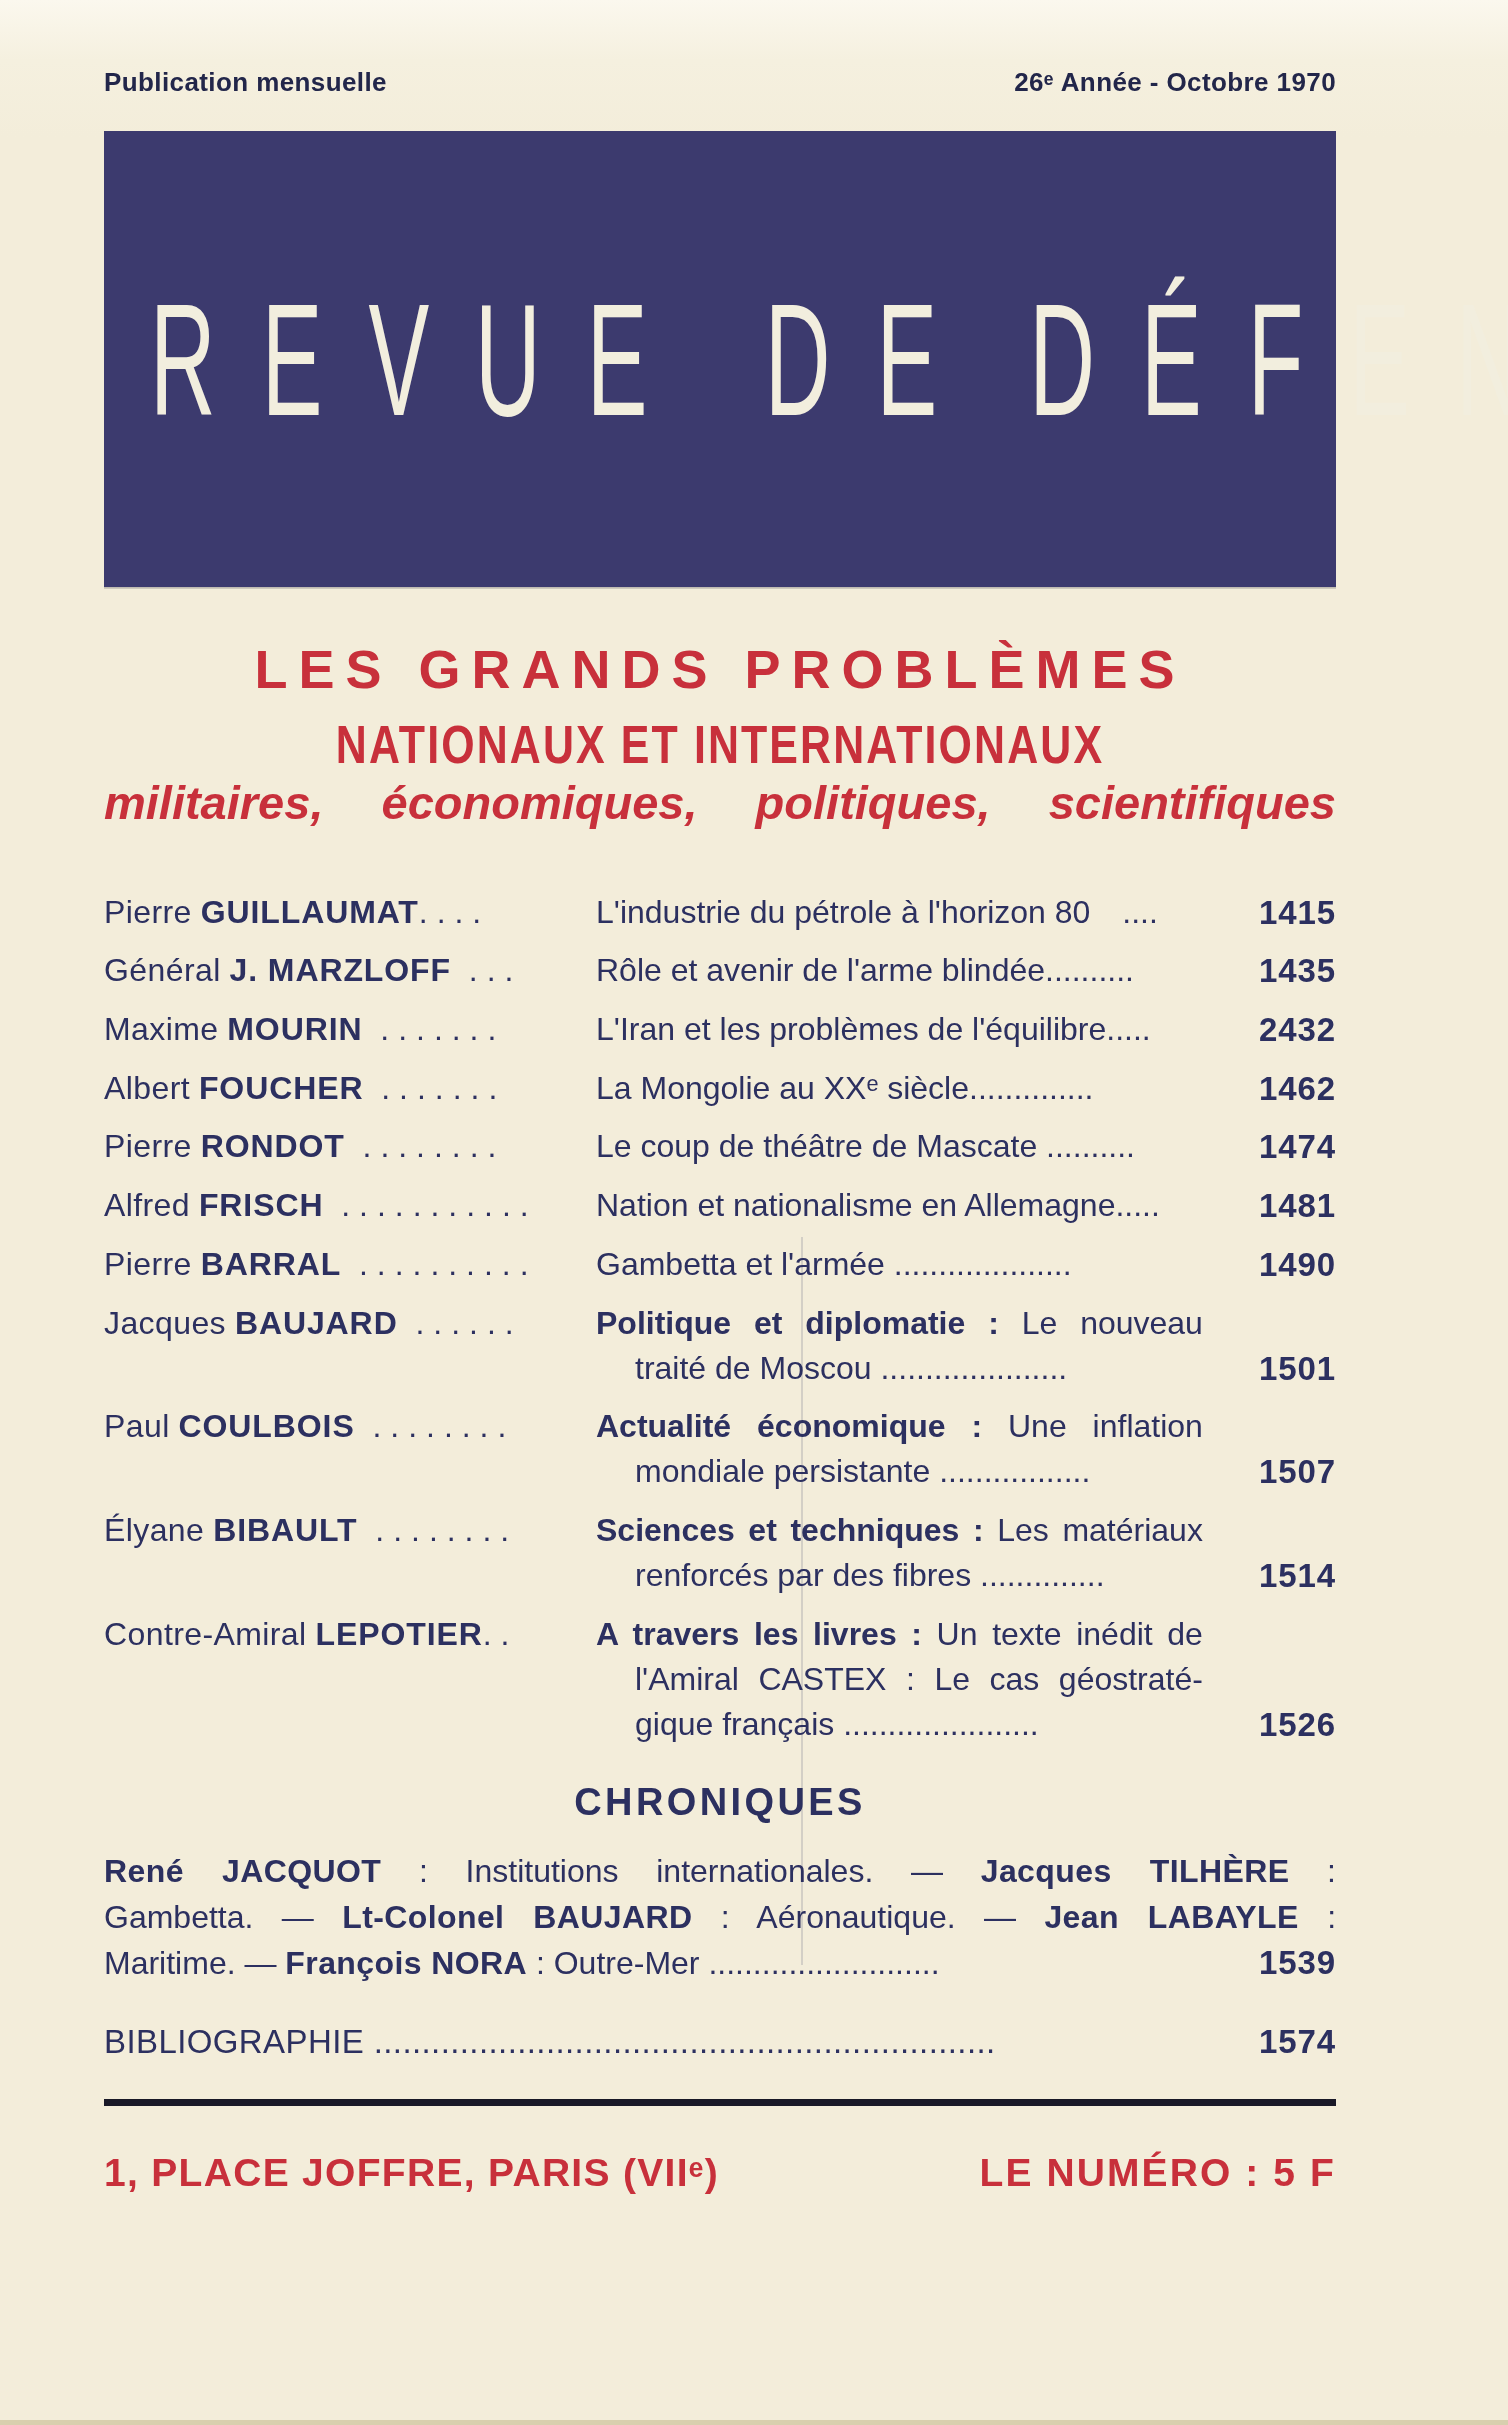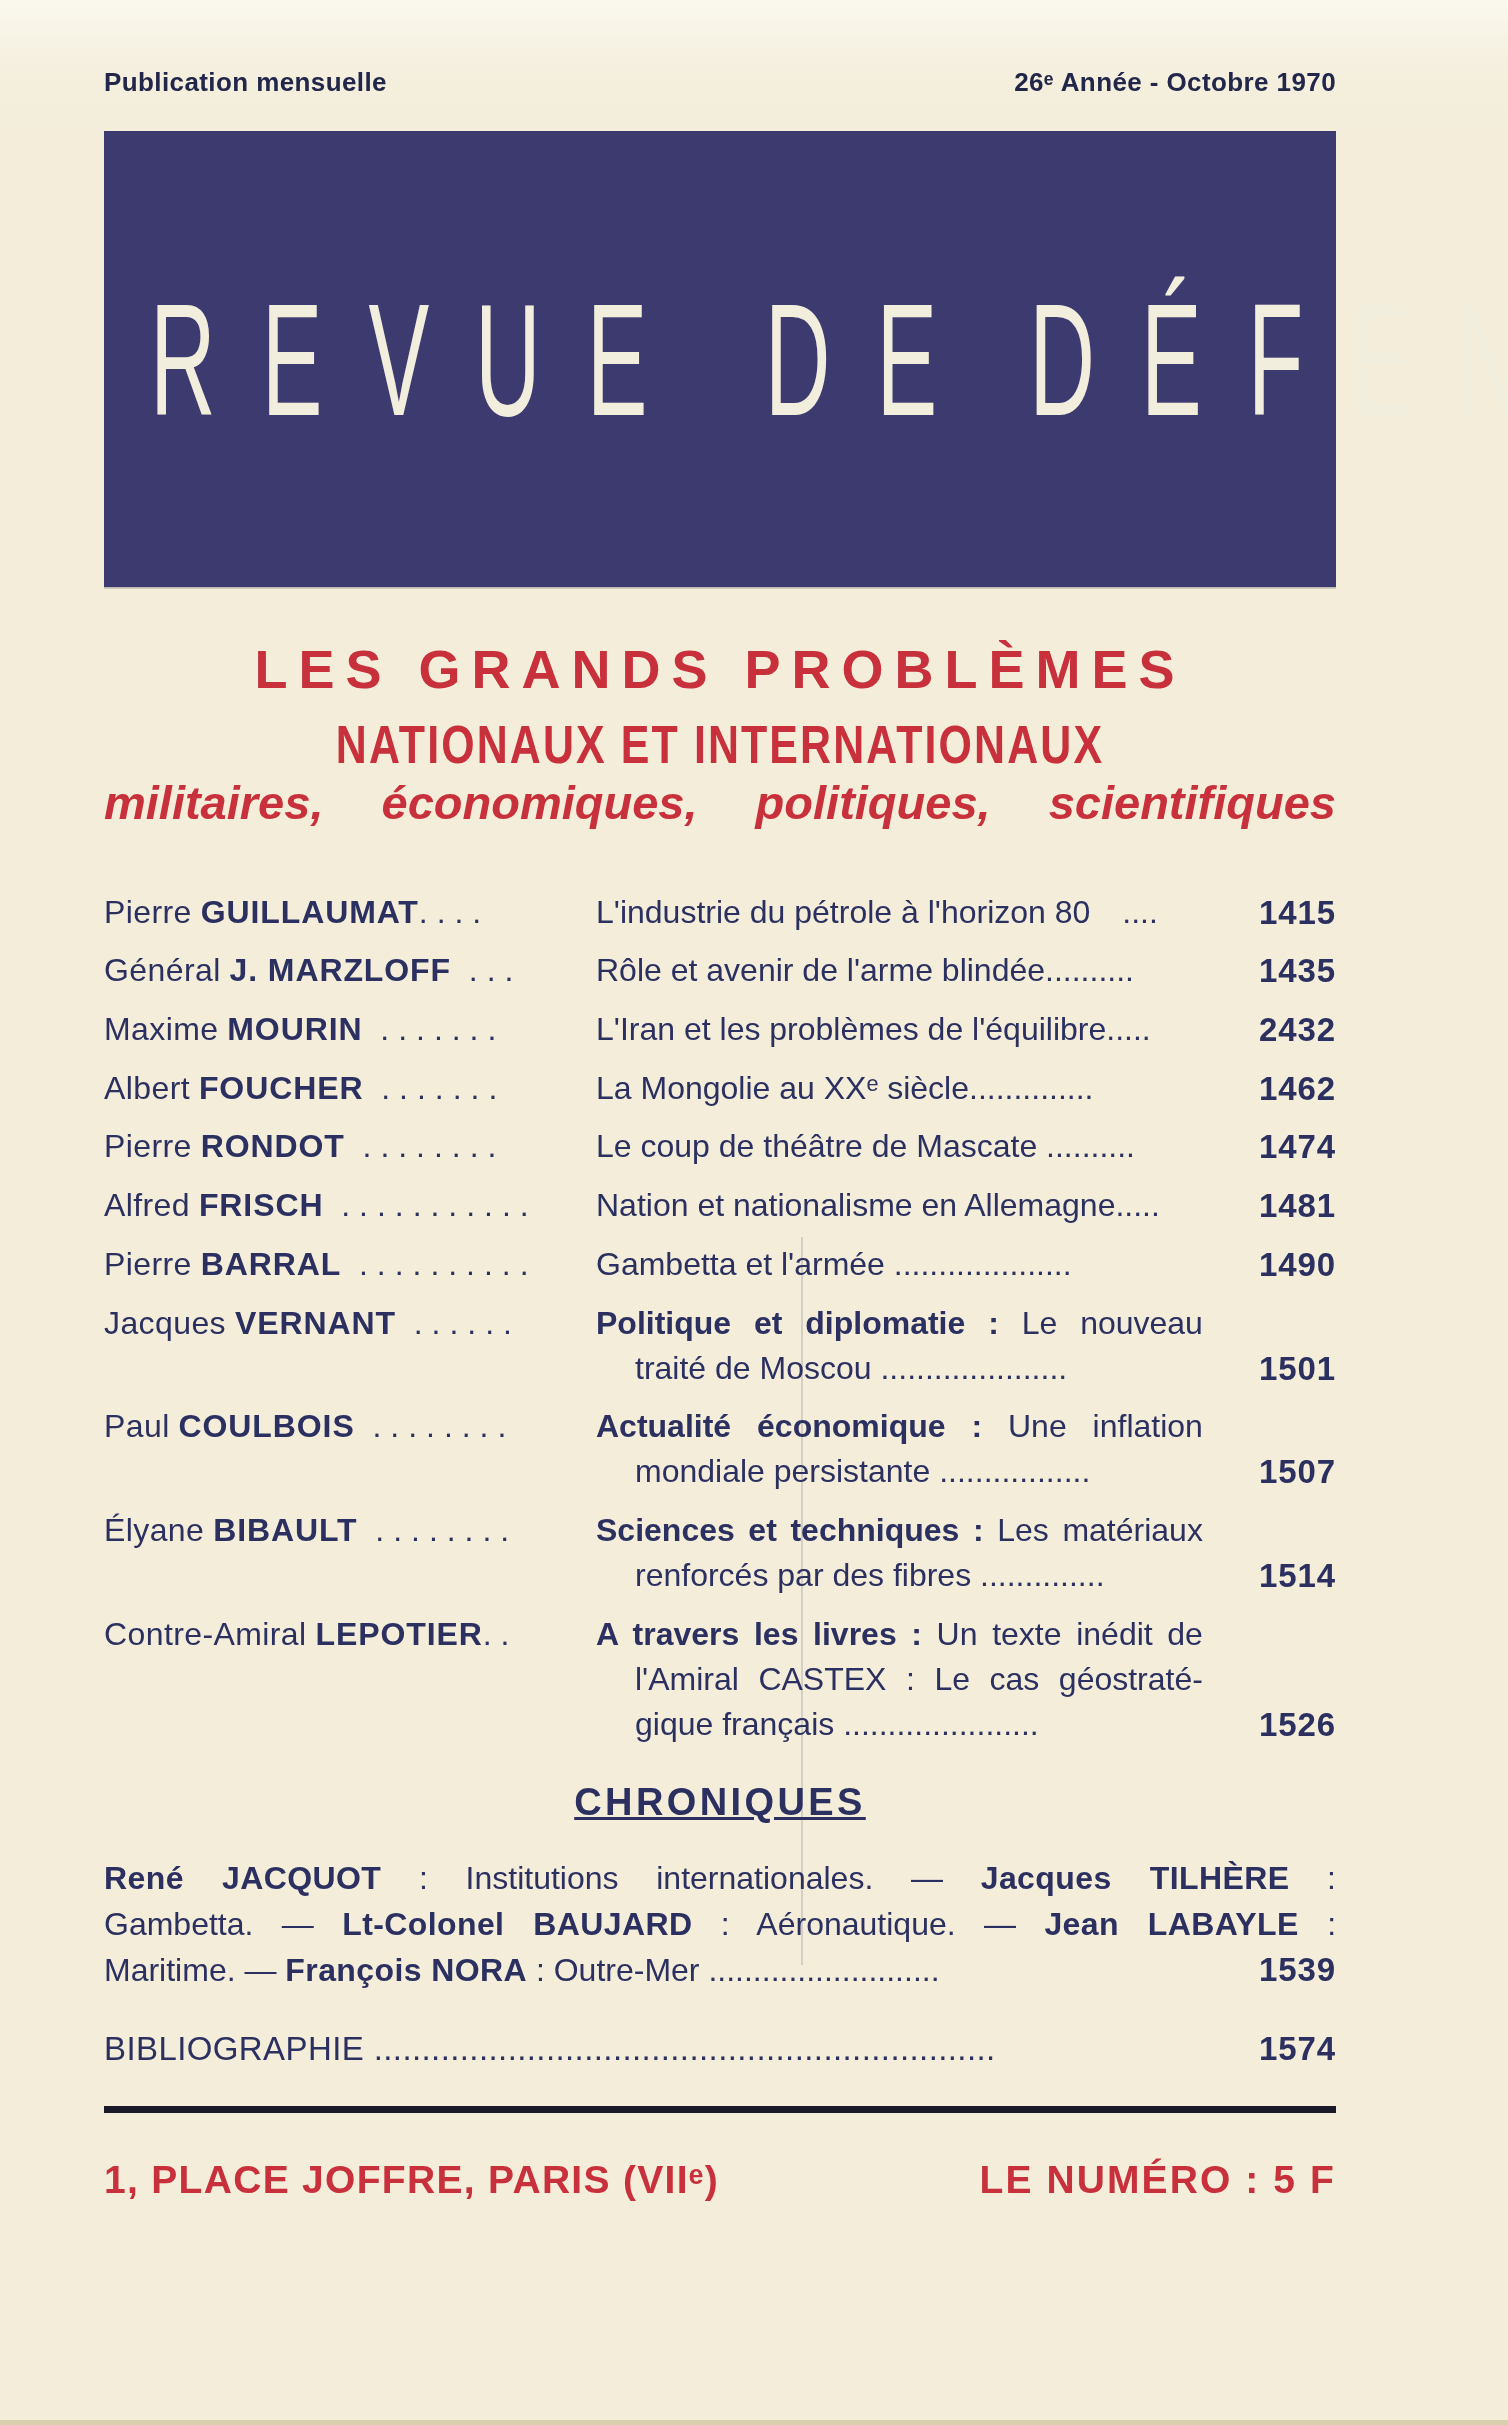--- a/index.html
+++ b/index.html
@@ -96,25 +96,24 @@
   .toc-page{
     width:128px;flex:none;
     text-align:right;
     font-weight:bold;
     font-size:33px;
     letter-spacing:0.9px;
     align-self:flex-end;
   }
   
   .chron-head{
-    margin:34px 0 31px;
+    margin:34px 0 24px;
     text-align:center;
     font-size:38px;font-weight:bold;letter-spacing:3.4px;
     color:var(--ink);
-    text-decoration:underline;
   }
   .chron{
     position:relative;
     font-size:32px;line-height:46px;
   }
   .chron .b{font-weight:bold;letter-spacing:0.4px;}
   .chron-line.j{
     text-align:justify;
     -moz-text-align-last:justify;
     text-align-last:justify;
@@ -230,21 +229,21 @@
 
   <div class="toc-row">
     <div class="toc-author"><span class="author-pre">Pierre</span> <span class="author-name">BARRAL</span><span class="author-dots"> ..........</span></div>
     <div class="toc-title">
           <div class="t-line">Gambetta et l'armée ....................</div>
         </div>
     <div class="toc-page">1490</div>
   </div>
 
   <div class="toc-row">
-    <div class="toc-author"><span class="author-pre">Jacques</span> <span class="author-name">VERNANT</span><span class="author-dots"> ......</span></div>
+    <div class="toc-author"><span class="author-pre">Jacques</span> <span class="author-name">BAUJARD</span><span class="author-dots"> ......</span></div>
     <div class="toc-title">
           <div class="t-line j"><span class="lead">Politique et diplomatie :</span> Le nouveau</div>
           <div class="t-line cont">traité de Moscou .....................</div>
         </div>
     <div class="toc-page">1501</div>
   </div>
 
   <div class="toc-row">
     <div class="toc-author"><span class="author-pre">Paul</span> <span class="author-name">COULBOIS</span><span class="author-dots"> ........</span></div>
     <div class="toc-title">

